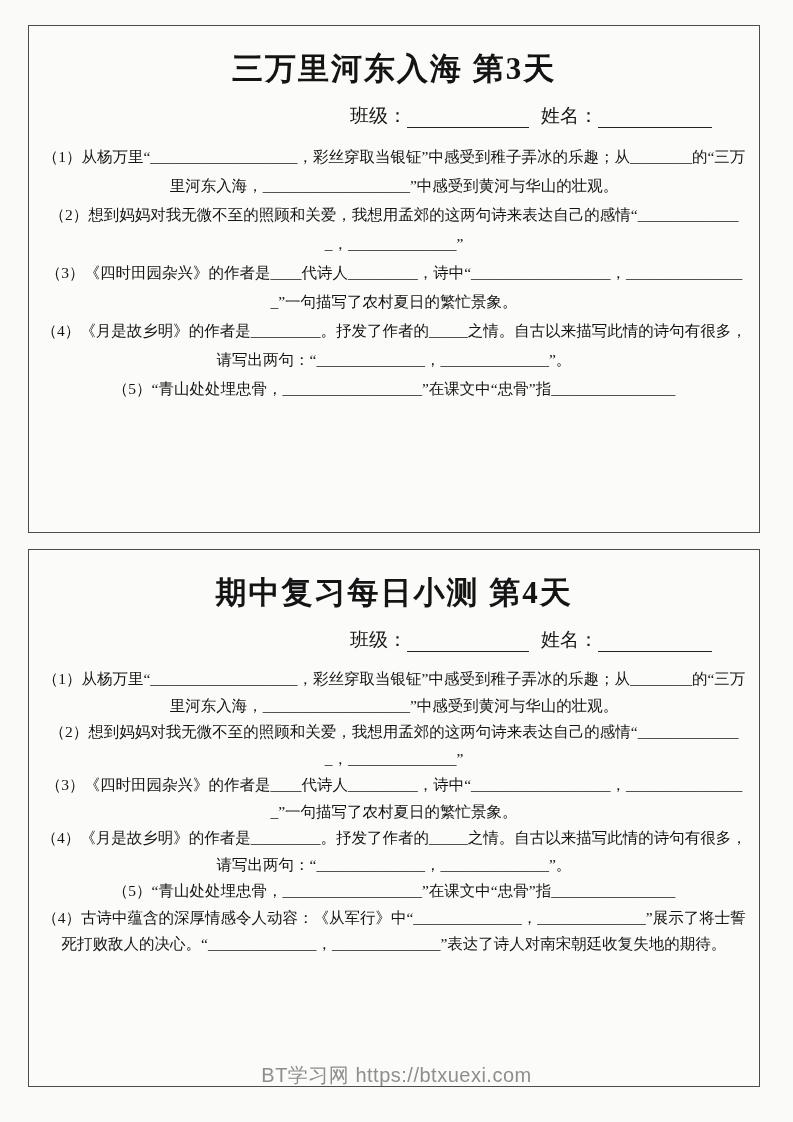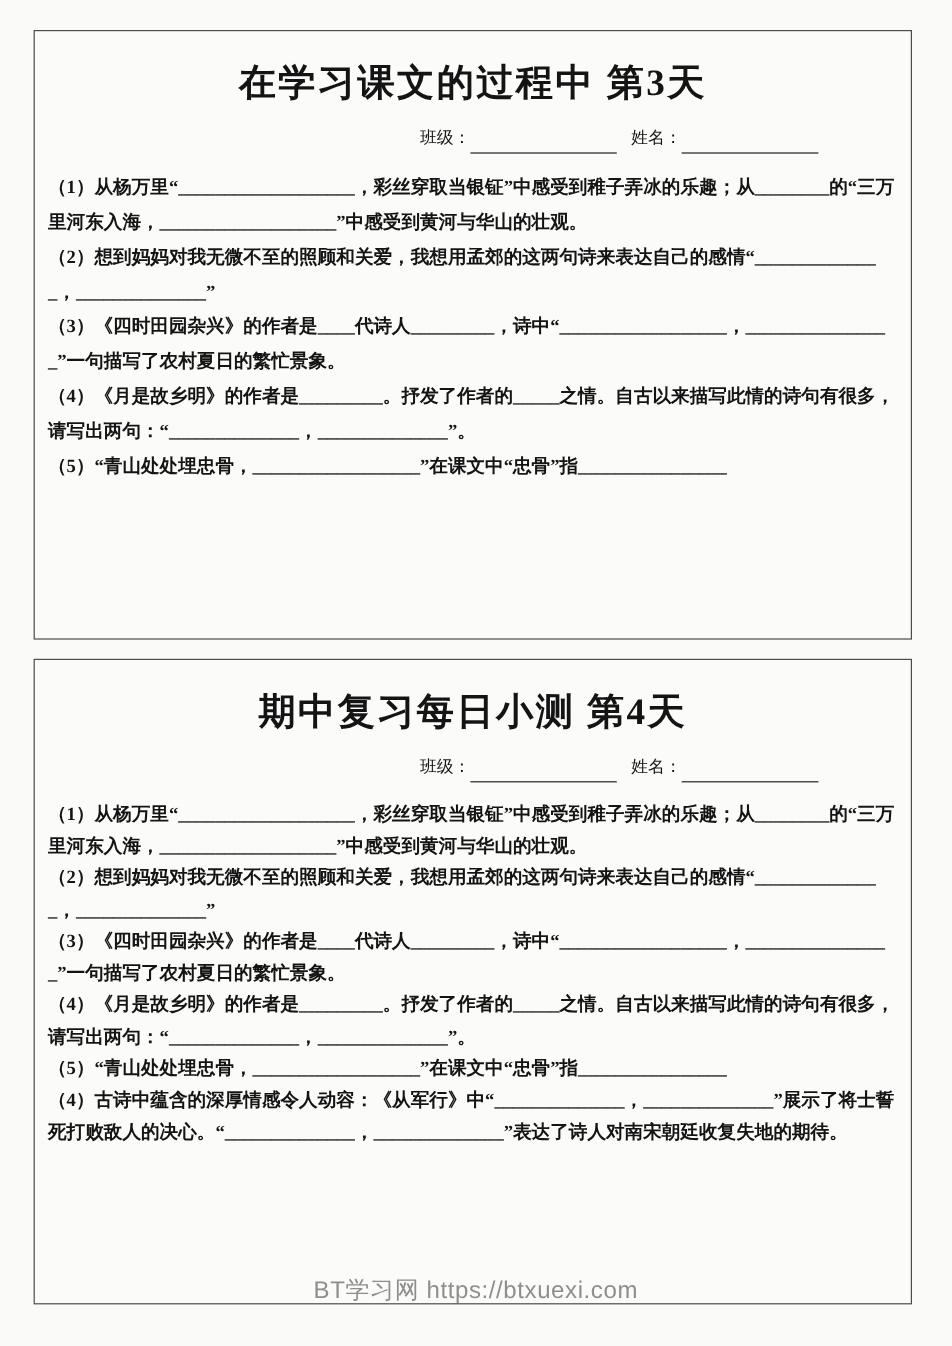--- a/index.html
+++ b/index.html
@@ -32,40 +32,39 @@
     margin: 24px 0 0 0;
     text-align: center;
     font-size: 31px;
     font-weight: bold;
     letter-spacing: 2px;
     line-height: 38px;
   }
   .meta-row {
     margin-top: 16px;
     padding-left: 310px;
-    font-size: 14px;
+    font-size: 19px;
     line-height: 24px;
     white-space: nowrap;
     font-family: Liberation Serif, serif;
   }
   .meta-label { display: inline-block; }
   .fill-line {
     display: inline-block;
     height: 17px;
     border-bottom: 1px solid #222;
     vertical-align: bottom;
   }
   .class-line { width: 122px; margin-right: 12px; }
   .name-line  { width: 114px; }
 
   .question-list {
     margin-top: 14px;
     font-size: 15.5px;
-    text-align: left;
-    font-weight: bold;
+    text-align: center;
   }
   .sheet-1 .question-list { line-height: 29px; }
   .sheet-2 .question-list { line-height: 26.5px; }
   .question {
     margin: 0;
     word-break: break-all;
     overflow-wrap: anywhere;
   }
   .site-footer {
     position: absolute;
@@ -79,21 +78,21 @@
     color: #8e8e8e;
     z-index: 2;
   }
 </style>
 </head>
 <body>
 
 <div>
 
   <section class="sheet sheet-1">
-    <h1 class="sheet-title">在学习课文的过程中 第3天</h1>
+    <h1 class="sheet-title">三万里河东入海 第3天</h1>
     <div class="meta-row">
       <span class="meta-label">班级：</span><span class="fill-line class-line"></span><span class="meta-label">姓名：</span><span class="fill-line name-line"></span>
     </div>
     <div class="question-list">
       <p class="question">（1）从杨万里“___________________，彩丝穿取当银钲”中感受到稚子弄冰的乐趣；从________的“三万里河东入海，___________________”中感受到黄河与华山的壮观。</p>
       <p class="question">（2）想到妈妈对我无微不至的照顾和关爱，我想用孟郊的这两句诗来表达自己的感情“______________，______________”</p>
       <p class="question">（3）《四时田园杂兴》的作者是____代诗人_________，诗中“__________________，________________”一句描写了农村夏日的繁忙景象。</p>
       <p class="question">（4）《月是故乡明》的作者是_________。抒发了作者的_____之情。自古以来描写此情的诗句有很多，请写出两句：“______________，______________”。</p>
       <p class="question">（5）“青山处处埋忠骨，__________________”在课文中“忠骨”指________________</p>
     </div>

